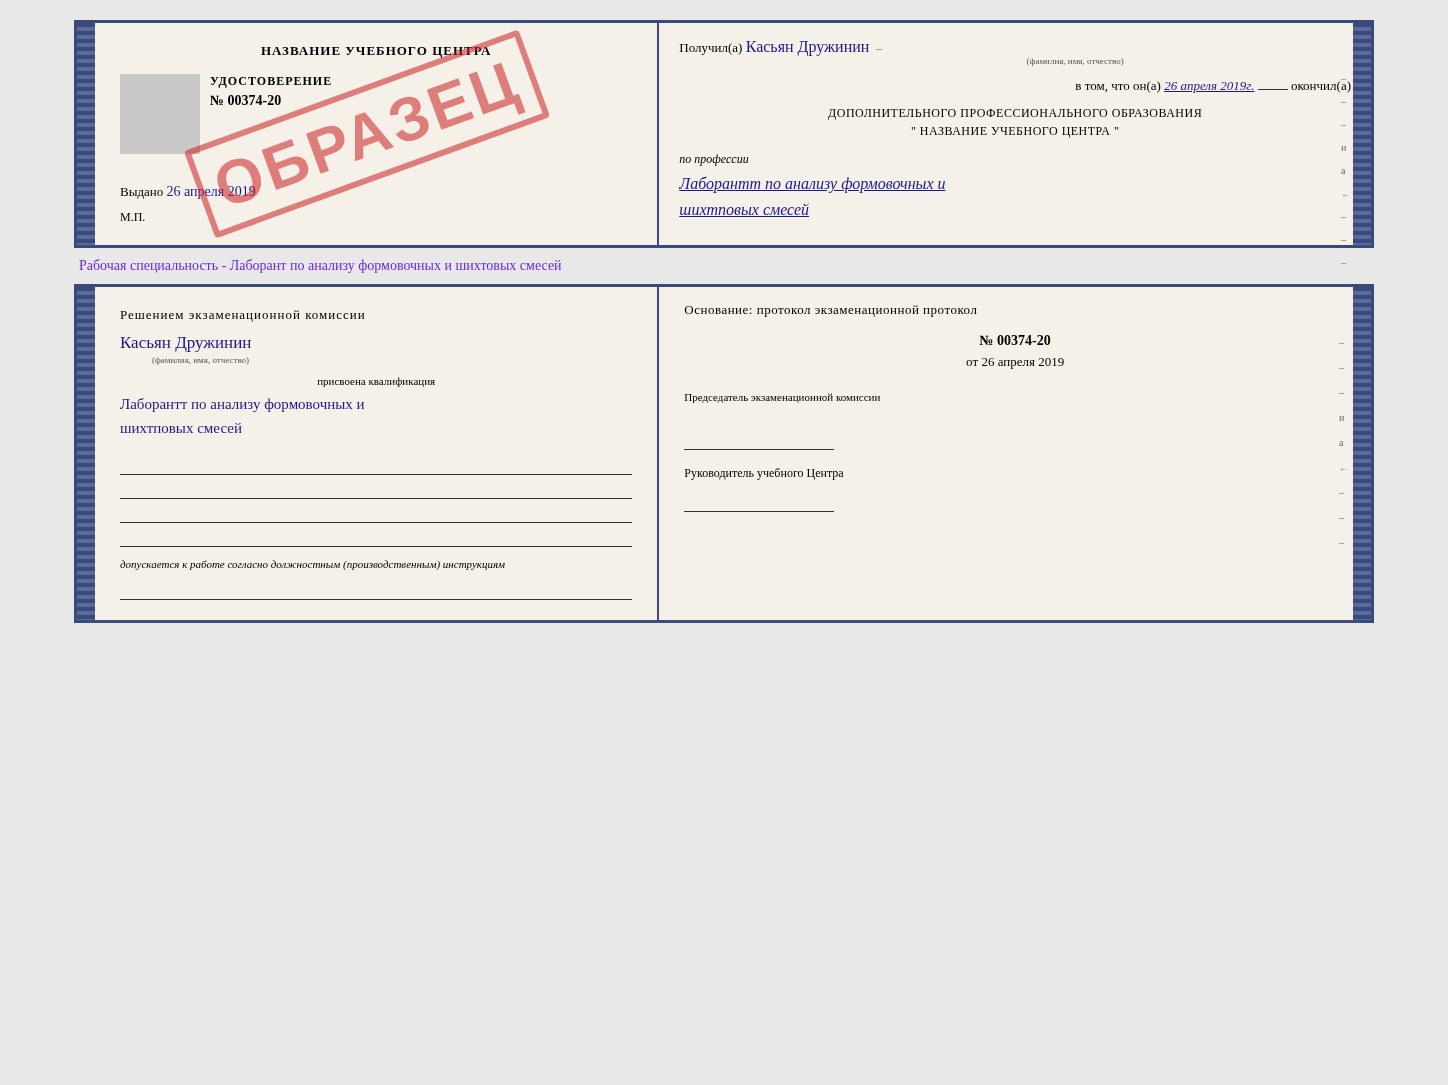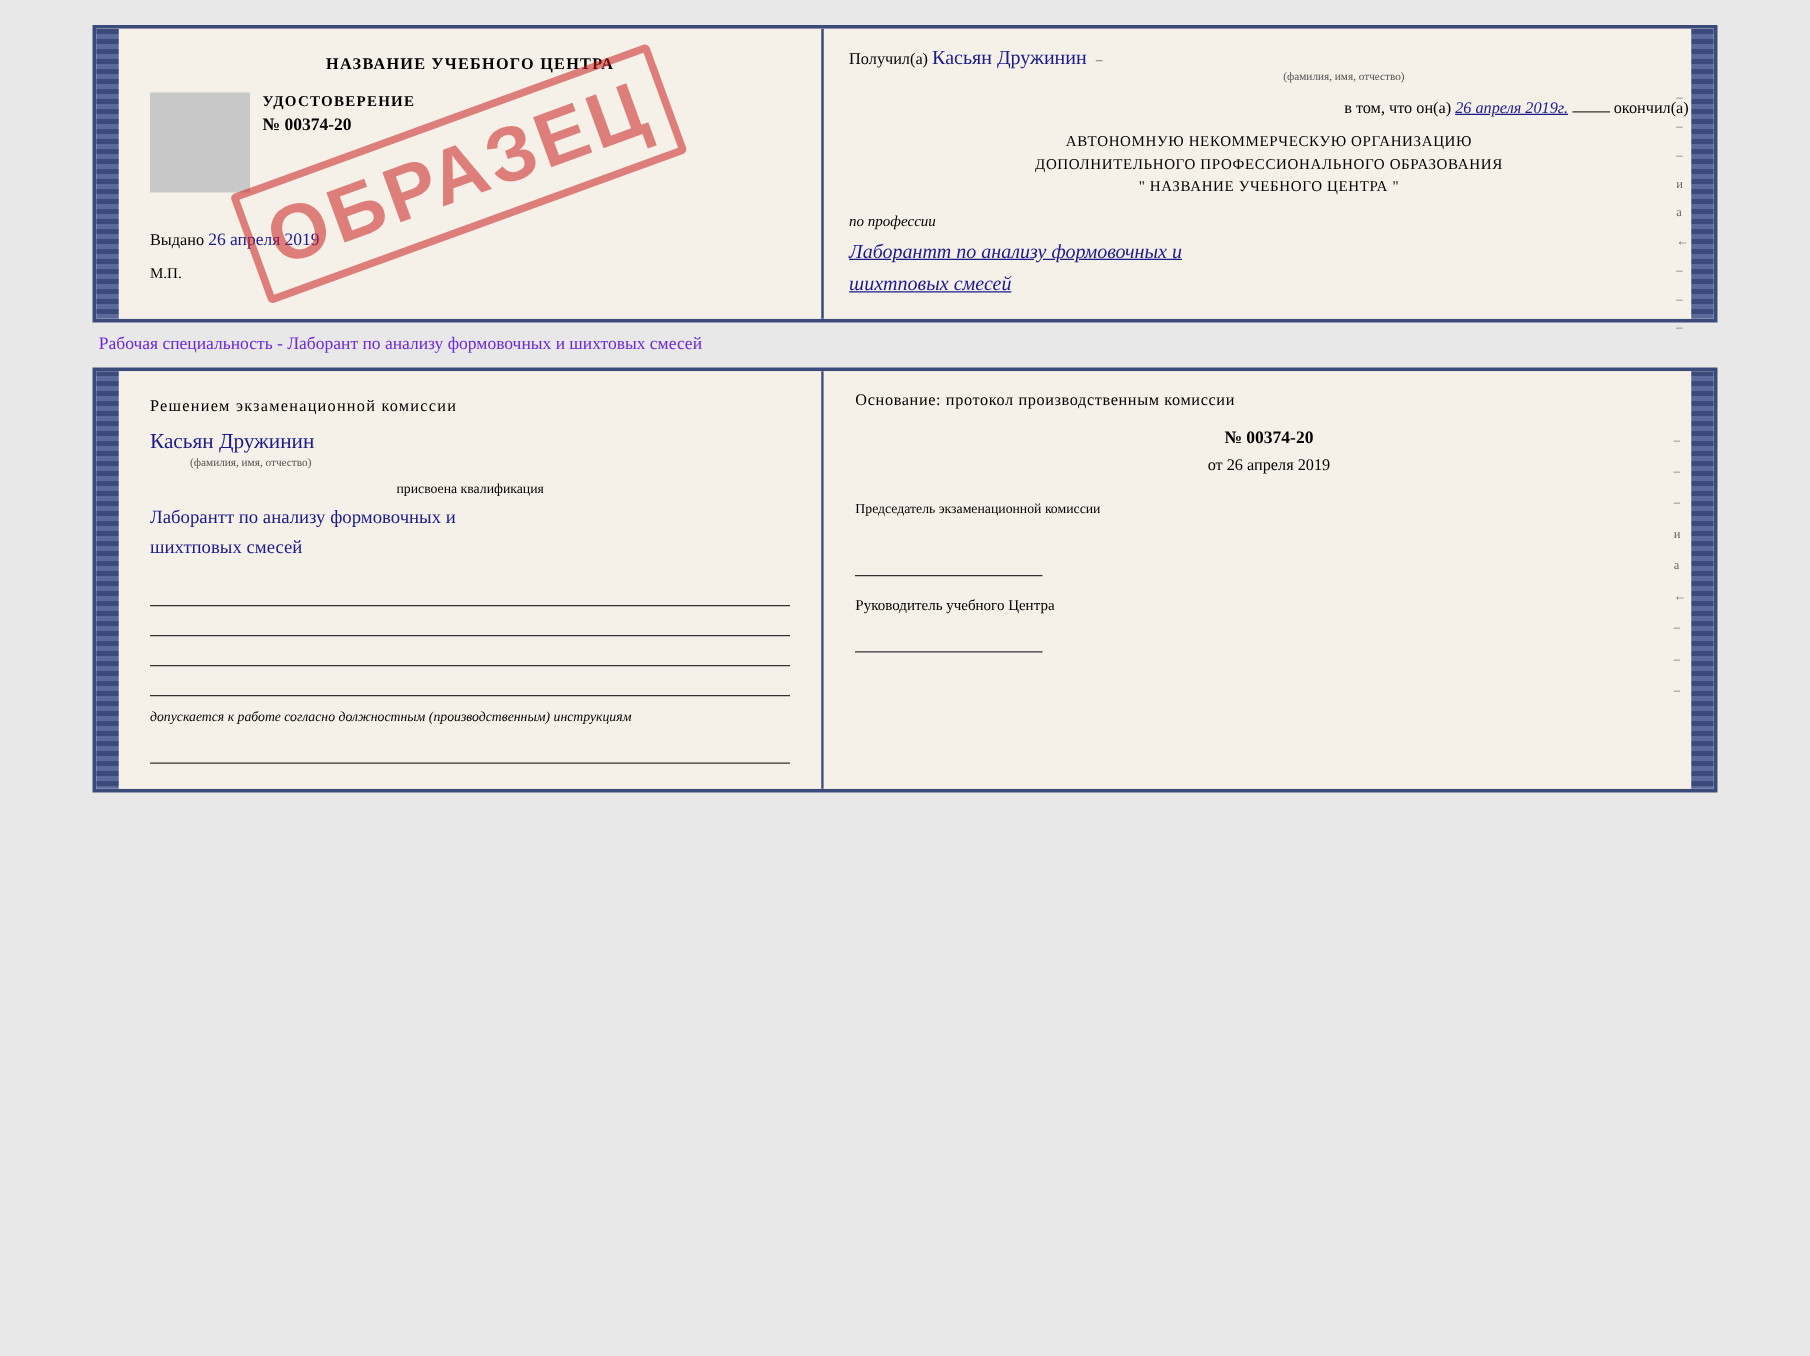--- a/index.html
+++ b/index.html
@@ -399,21 +399,20 @@
       </div>
 
       <div class="vtom-row">
         <span>в том, что он(а)</span>
         <span class="handwritten" style="font-size:13px; text-decoration: underline;">26 апреля 2019г.</span>
         <span style="width:30px; display:inline-block; border-bottom:1px solid #333;"></span>
         <span>окончил(а)</span>
       </div>
 
       <div class="org-block">
-        <div>АВТОНОМНУЮ НЕКОММЕРЧЕСКУЮ ОРГАНИЗАЦИЮ</div>
         <div>ДОПОЛНИТЕЛЬНОГО ПРОФЕССИОНАЛЬНОГО ОБРАЗОВАНИЯ</div>
         <div>"   НАЗВАНИЕ УЧЕБНОГО ЦЕНТРА   "</div>
       </div>
 
       <div class="profession-row">
         <span>по профессии</span>
         <span class="handwritten" style="display:block; font-size:16px; margin-top:4px; text-decoration: underline; line-height:1.6;">Лаборантт по анализу формовочных и<br>шихтповых смесей</span>
       </div>
 
       <div class="side-marks">
@@ -458,21 +457,21 @@
       <div class="dopuskaetsya">
         <span style="font-style: italic;">допускается к  работе согласно должностным (производственным) инструкциям</span>
       </div>
 
       <div style="border-bottom:1px solid #333; width:calc(100% - 18px); margin-left:18px; margin-top:8px; height:20px;"></div>
 
     </div>
 
     <div class="bottom-right">
 
-      <div class="osnovanie-title">Основание: протокол производственным  комиссии</div>
+      <div class="osnovanie-title">Основание: протокол экзаменационной  протокол</div>
 
       <div class="protocol-num">№  00374-20</div>
       <div class="protocol-date">
         <span>от</span>&nbsp;<span>26 апреля 2019</span>
       </div>
 
       <div class="predsedatel-label">Председатель экзаменационной комиссии</div>
       <div class="sign-line"></div>
 
       <div class="rukovoditel-label">Руководитель учебного Центра</div>

